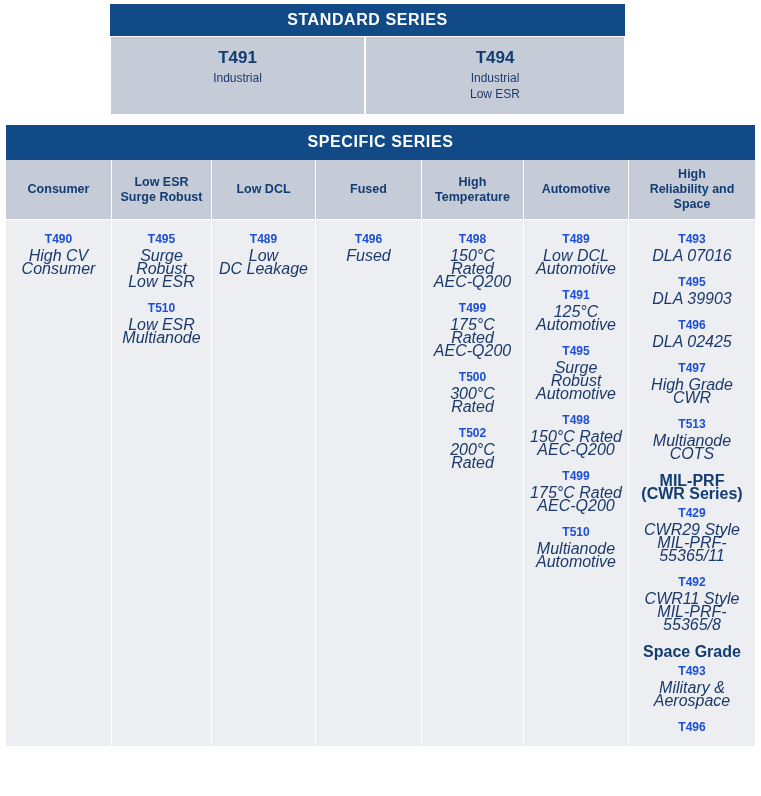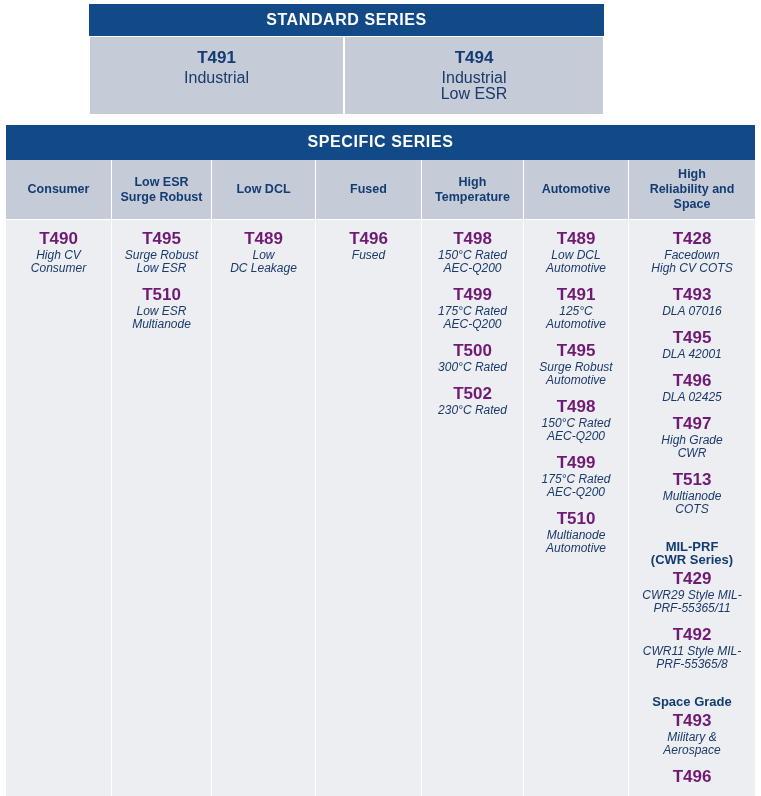--- a/index.html
+++ b/index.html
@@ -12,21 +12,21 @@
     height: 796px;
     font-family: "Liberation Sans", sans-serif;
     color: #1b3a6b;
     position: relative;
     overflow: hidden;
   }
 
   
   #standard-series {
     position: absolute;
-    left: 89px;
+    left: 110px;
     top: 4px;
     width: 515px;
   }
   .band {
     background: #114a86;
     color: #ffffff;
     text-align: center;
     font-weight: bold;
     font-size: 16px;
     letter-spacing: 0.6px;
@@ -47,21 +47,21 @@
   }
   .std-cell.first { width: 255px; }
   .std-cell.second { width: 260px; text-align: center; }
   .std-title {
     font-size: 17px;
     font-weight: bold;
     color: #123c72;
     line-height: 20px;
   }
   .std-sub {
-    font-size: 16px;
+    font-size: 12px;
     color: #1b3a6b;
     line-height: 16px;
     margin-top: 2px;
   }
 
   
   #specific-series {
     position: absolute;
     left: 6px;
     top: 125px;
@@ -102,38 +102,38 @@
   }
   .col-body {
     flex: 1 1 auto;
     padding: 10px 5px 10px 5px;
     text-align: center;
     box-sizing: border-box;
   }
   .entry { margin-bottom: 11px; }
   .entry:last-child { margin-bottom: 0; }
   .entry-code {
-    font-size: 17px;
-    font-weight: bold;
-    color: #701a75;
+    font-size: 12px;
+    font-weight: bold;
+    color: #1d4ed8;
     line-height: 18px;
   }
   .entry-desc {
-    font-size: 12px;
+    font-size: 16px;
     font-style: italic;
     color: #1b3a6b;
     line-height: 13px;
     margin-top: 1px;
   }
   .group-label {
-    font-size: 13px;
+    font-size: 16px;
     font-weight: bold;
     color: #123c72;
     line-height: 13px;
-    margin-top: 24px;
+    margin-top: 14px;
     margin-bottom: 4px;
   }
 
   
   .w-consumer   { width: 106px; }
   .w-lowesr     { width: 100px; }
   .w-lowdcl     { width: 104px; }
   .w-fused      { width: 106px; }
   .w-hightemp   { width: 102px; }
   .w-auto       { width: 105px; }
@@ -214,21 +214,21 @@
         <div class="entry">
           <div class="entry-code">T499</div>
           <div class="entry-desc multiline">175°C Rated<br>AEC-Q200</div>
         </div>
         <div class="entry">
           <div class="entry-code">T500</div>
           <div class="entry-desc multiline">300°C Rated</div>
         </div>
         <div class="entry">
           <div class="entry-code">T502</div>
-          <div class="entry-desc multiline">230°C Rated</div>
+          <div class="entry-desc multiline">200°C Rated</div>
         </div>
       </div>
     </div>
 
     <div class="spec-col w-auto">
       <div class="col-head multiline">Automotive</div>
       <div class="col-body">
         <div class="entry">
           <div class="entry-code">T489</div>
           <div class="entry-desc multiline">Low DCL<br>Automotive</div>
@@ -254,30 +254,26 @@
           <div class="entry-desc multiline">Multianode<br>Automotive</div>
         </div>
       </div>
     </div>
 
     <div class="spec-col w-highrel">
       <div class="col-head multiline">High<br>Reliability and<br>Space</div>
       <div class="col-body">
 
         <div class="entry">
-          <div class="entry-code">T428</div>
-          <div class="entry-desc multiline">Facedown<br>High CV COTS</div>
-        </div>
-        <div class="entry">
           <div class="entry-code">T493</div>
           <div class="entry-desc multiline">DLA 07016</div>
         </div>
         <div class="entry">
           <div class="entry-code">T495</div>
-          <div class="entry-desc multiline">DLA 42001</div>
+          <div class="entry-desc multiline">DLA 39903</div>
         </div>
         <div class="entry">
           <div class="entry-code">T496</div>
           <div class="entry-desc multiline">DLA 02425</div>
         </div>
         <div class="entry">
           <div class="entry-code">T497</div>
           <div class="entry-desc multiline">High Grade<br>CWR</div>
         </div>
         <div class="entry">

